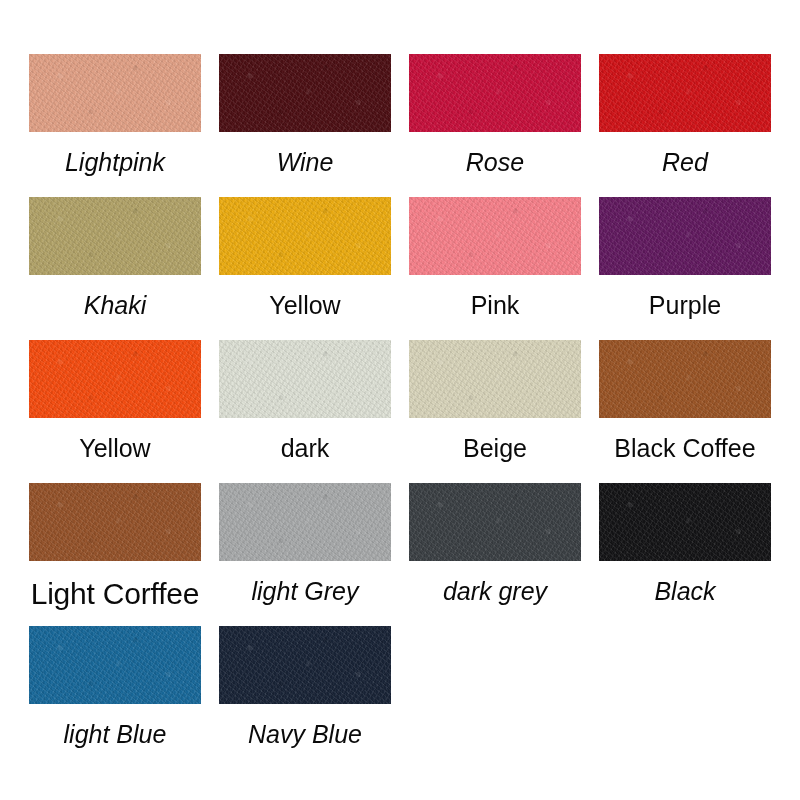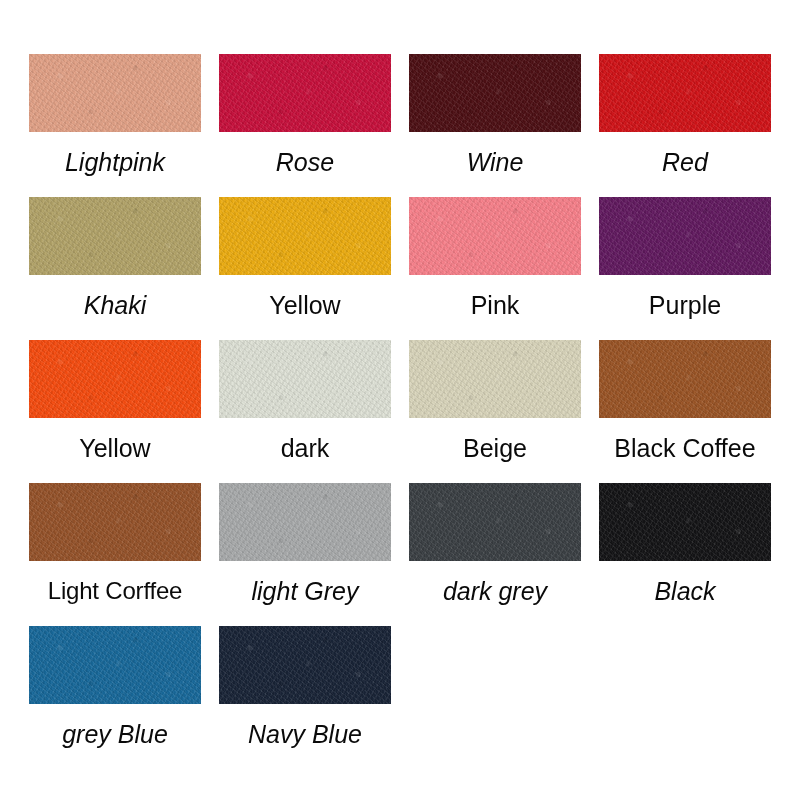--- a/index.html
+++ b/index.html
@@ -72,40 +72,40 @@
     font-family: "Liberation Sans", sans-serif;
   }
   .swatch-label.italic {
     font-style: italic;
   }
   .swatch-label.upright {
     font-style: normal;
   }
   
   .swatch-label.wide {
-    font-size: 24px;
+    font-size: 30px;
     letter-spacing: -0.2px;
   }
 </style>
 </head>
 <body>
 
 <div id="swatch-chart">
   <div class="swatch-grid">
       <div class="swatch-cell">
         <div class="swatch-chip" style="background-color: rgb(227, 162, 135);"></div>
         <div class="swatch-label italic">Lightpink</div>
       </div>
       <div class="swatch-cell">
+        <div class="swatch-chip" style="background-color: rgb(77, 15, 20);"></div>
+        <div class="swatch-label italic">Wine</div>
+      </div>
+      <div class="swatch-cell">
         <div class="swatch-chip" style="background-color: rgb(200, 16, 60);"></div>
         <div class="swatch-label italic">Rose</div>
-      </div>
-      <div class="swatch-cell">
-        <div class="swatch-chip" style="background-color: rgb(77, 15, 20);"></div>
-        <div class="swatch-label italic">Wine</div>
       </div>
       <div class="swatch-cell">
         <div class="swatch-chip" style="background-color: rgb(210, 19, 24);"></div>
         <div class="swatch-label italic">Red</div>
       </div>
       <div class="swatch-cell">
         <div class="swatch-chip" style="background-color: rgb(179, 164, 105);"></div>
         <div class="swatch-label italic">Khaki</div>
       </div>
       <div class="swatch-cell">
@@ -147,20 +147,20 @@
       <div class="swatch-cell">
         <div class="swatch-chip" style="background-color: rgb(59, 64, 68);"></div>
         <div class="swatch-label italic">dark grey</div>
       </div>
       <div class="swatch-cell">
         <div class="swatch-chip" style="background-color: rgb(20, 20, 22);"></div>
         <div class="swatch-label italic">Black</div>
       </div>
       <div class="swatch-cell">
         <div class="swatch-chip" style="background-color: rgb(24, 105, 155);"></div>
-        <div class="swatch-label italic">grey Blue</div>
+        <div class="swatch-label italic">light Blue</div>
       </div>
       <div class="swatch-cell">
         <div class="swatch-chip" style="background-color: rgb(25, 36, 55);"></div>
         <div class="swatch-label italic">Navy Blue</div>
       </div>
     </div>
 </div>
 
 </body></html>

